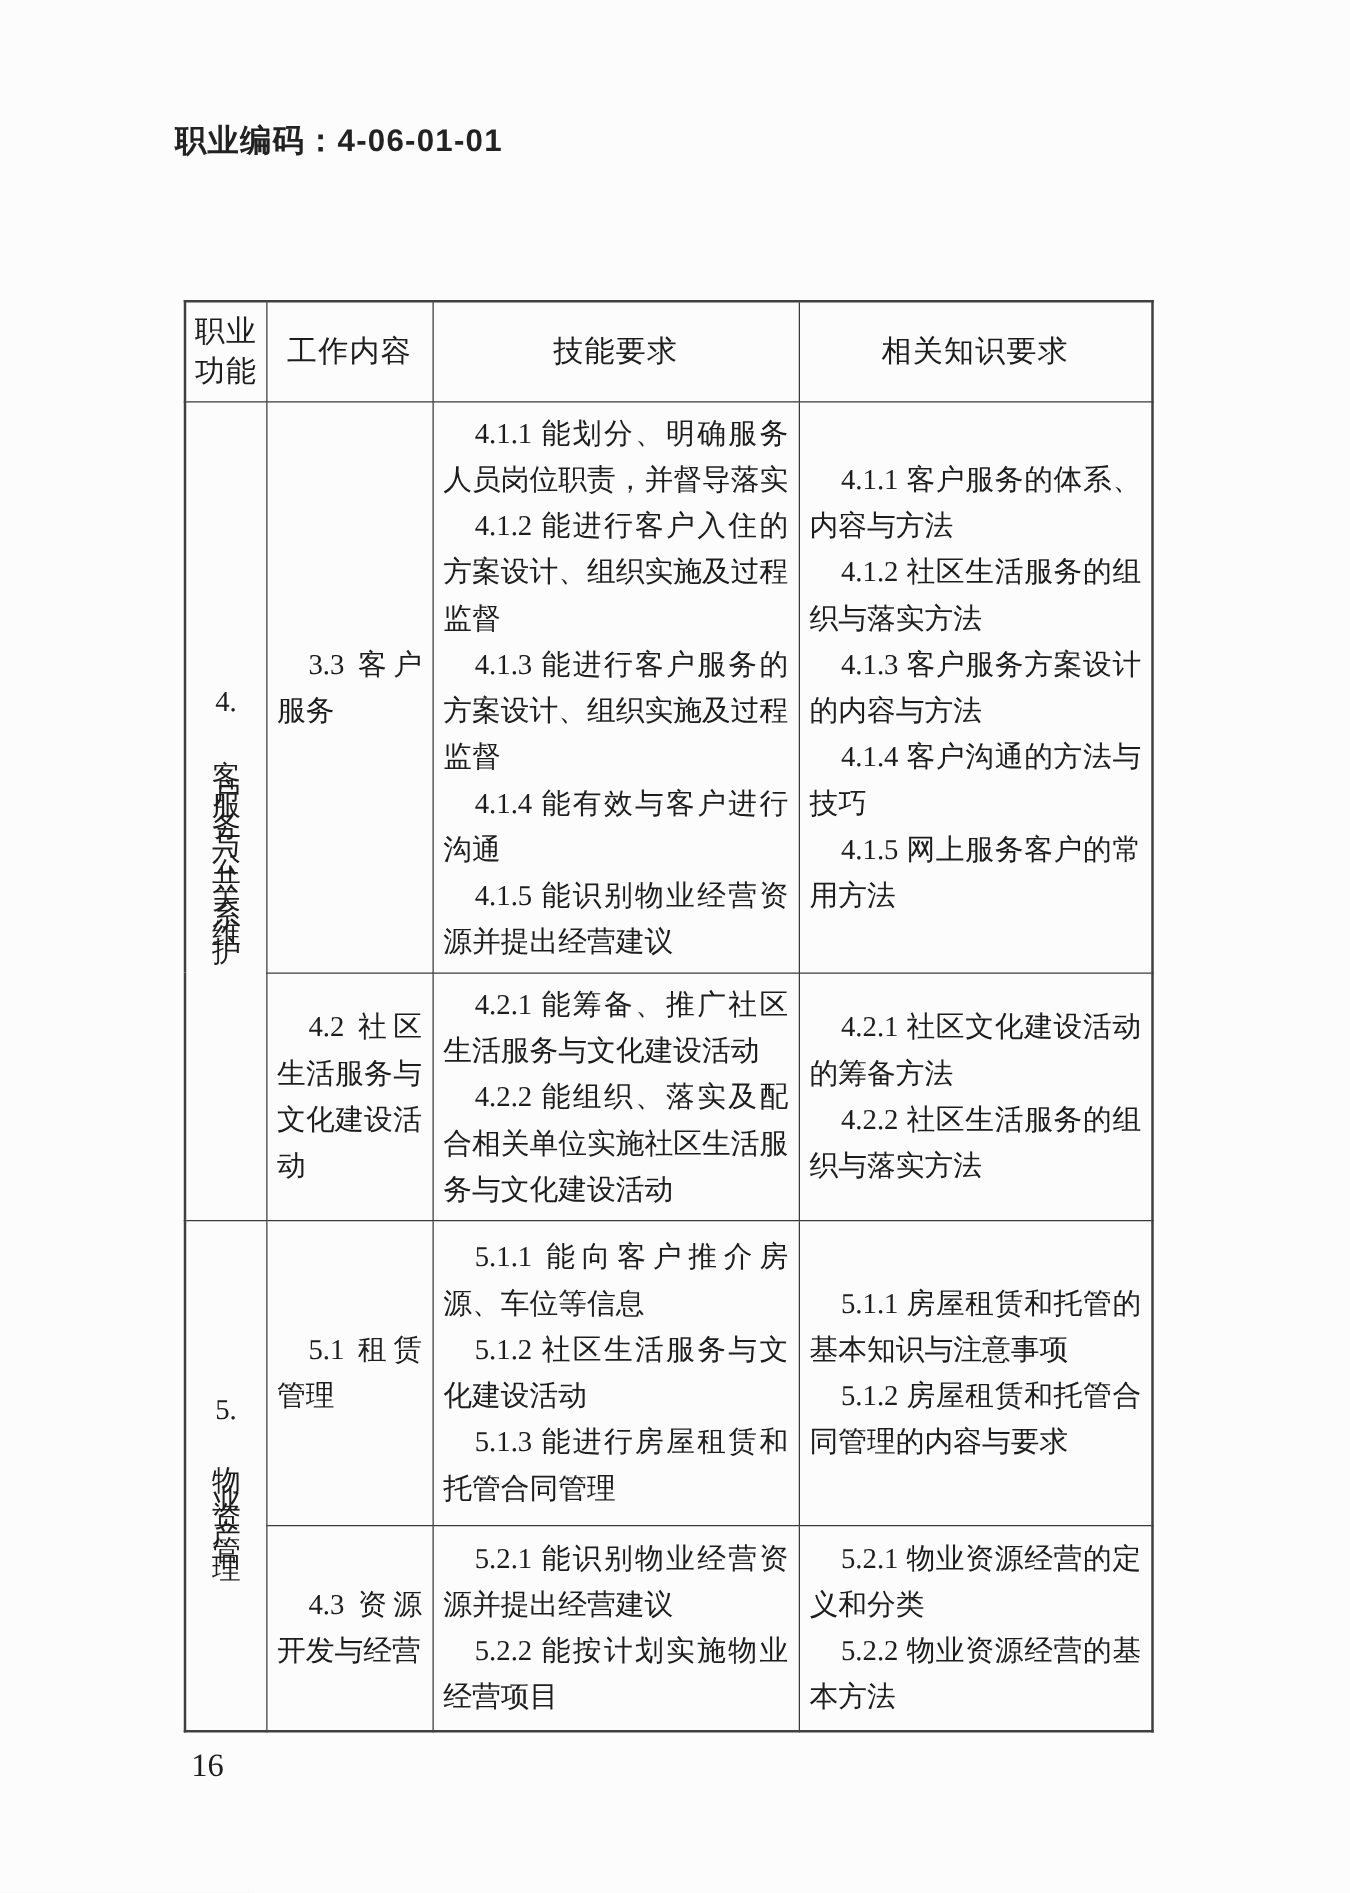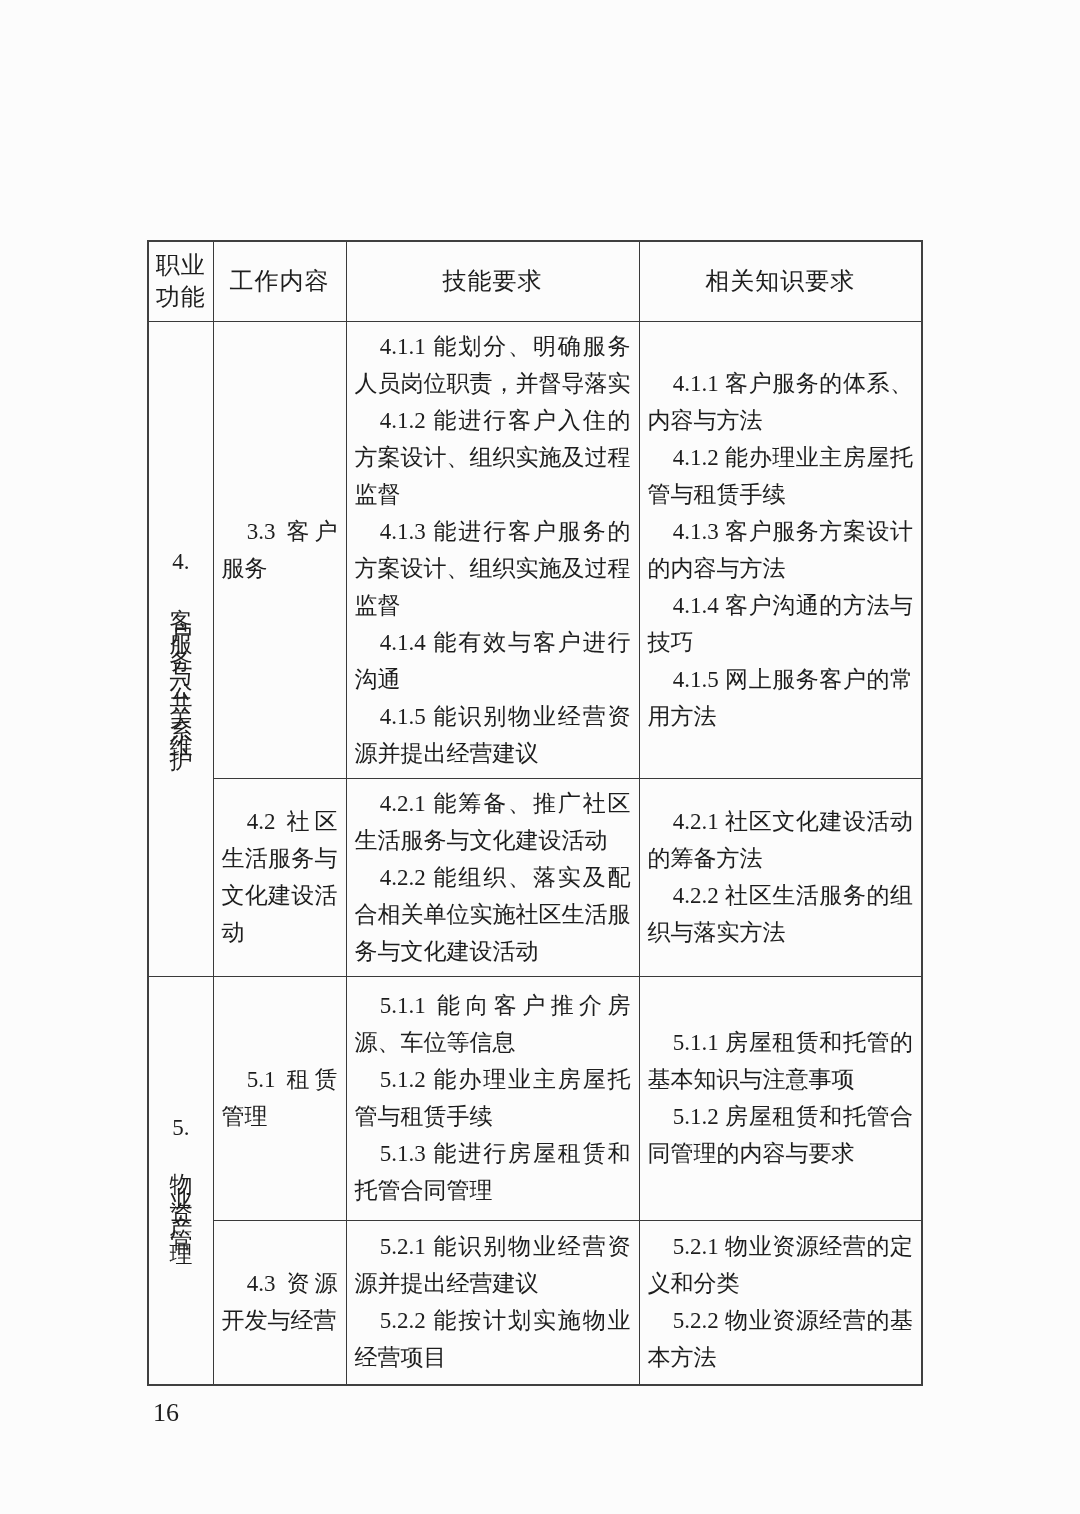--- a/index.html
+++ b/index.html
@@ -97,20 +97,21 @@
     top: 1398px;
     font-size: 26px;
     color: #1d1d1d;
   }
 </style>
 </head>
 <body>
 
 <div class="page">
 
+  <div class="page-code">职业编码：4-06-01-01</div>
 
 
   <table class="std-table">
     <colgroup>
       <col style="width:65px">
       <col style="width:133px">
       <col style="width:293px">
       <col style="width:283px">
     </colgroup>
     <tbody>
@@ -131,21 +132,21 @@
         </td>
         <td class="content">
           <p>4.1.1 能划分、明确服务人员岗位职责，并督导落实</p>
           <p>4.1.2 能进行客户入住的方案设计、组织实施及过程监督</p>
           <p>4.1.3 能进行客户服务的方案设计、组织实施及过程监督</p>
           <p>4.1.4 能有效与客户进行沟通</p>
           <p>4.1.5 能识别物业经营资源并提出经营建议</p>
         </td>
         <td class="content">
           <p>4.1.1 客户服务的体系、内容与方法</p>
-          <p>4.1.2 能办理业主房屋托管与租赁手续</p>
+          <p>4.1.2 社区生活服务的组织与落实方法</p>
           <p>4.1.3 客户服务方案设计的内容与方法</p>
           <p>4.1.4 客户沟通的方法与技巧</p>
           <p>4.1.5 网上服务客户的常用方法</p>
         </td>
       </tr>
 
       <tr class="r-4-2">
         <td class="content">
           <p>4.2 社区生活服务与文化建设活动</p>
         </td>
@@ -162,21 +163,21 @@
       <tr class="r-5-1">
         <td class="func" rowspan="2">
           <span class="vnum">5.</span>
           <span class="vlabel">物业资产管理</span>
         </td>
         <td class="content">
           <p>5.1 租赁管理</p>
         </td>
         <td class="content">
           <p>5.1.1 能向客户推介房源、车位等信息</p>
-          <p>5.1.2 能办理业主房屋托管与租赁手续</p>
+          <p>5.1.2 社区生活服务与文化建设活动</p>
           <p>5.1.3 能进行房屋租赁和托管合同管理</p>
         </td>
         <td class="content">
           <p>5.1.1 房屋租赁和托管的基本知识与注意事项</p>
           <p>5.1.2 房屋租赁和托管合同管理的内容与要求</p>
         </td>
       </tr>
 
       <tr class="r-5-2">
         <td class="content">

